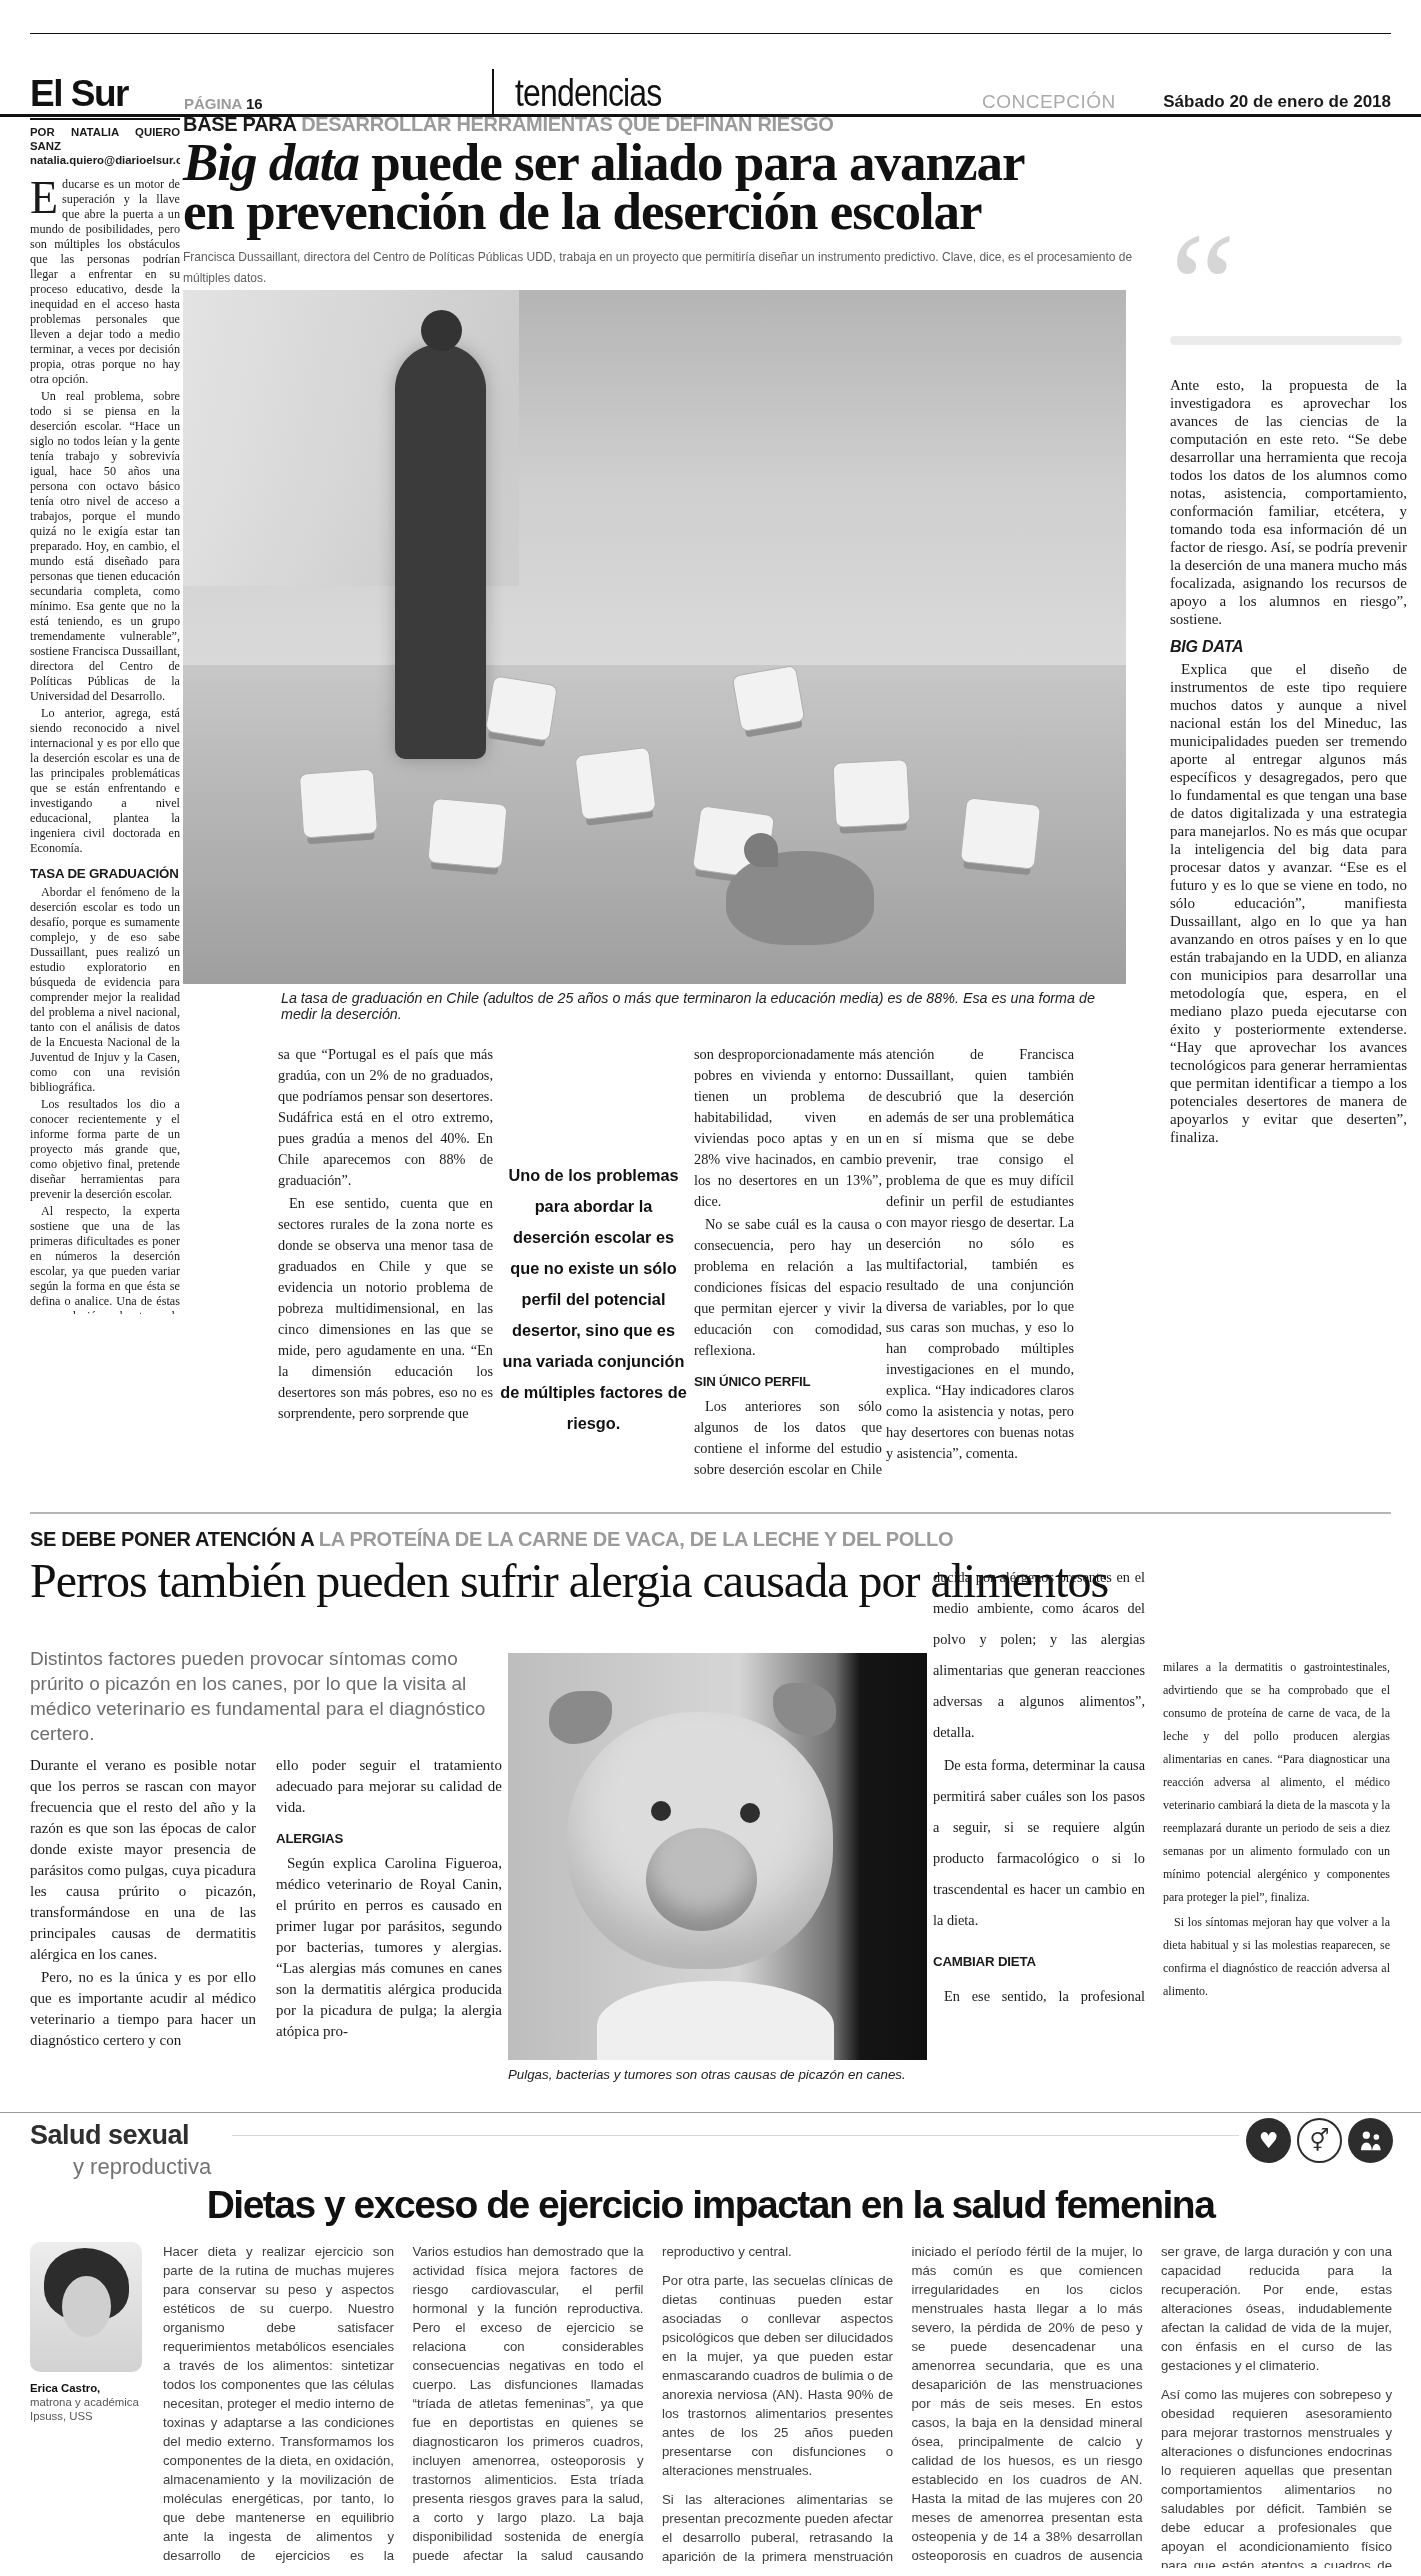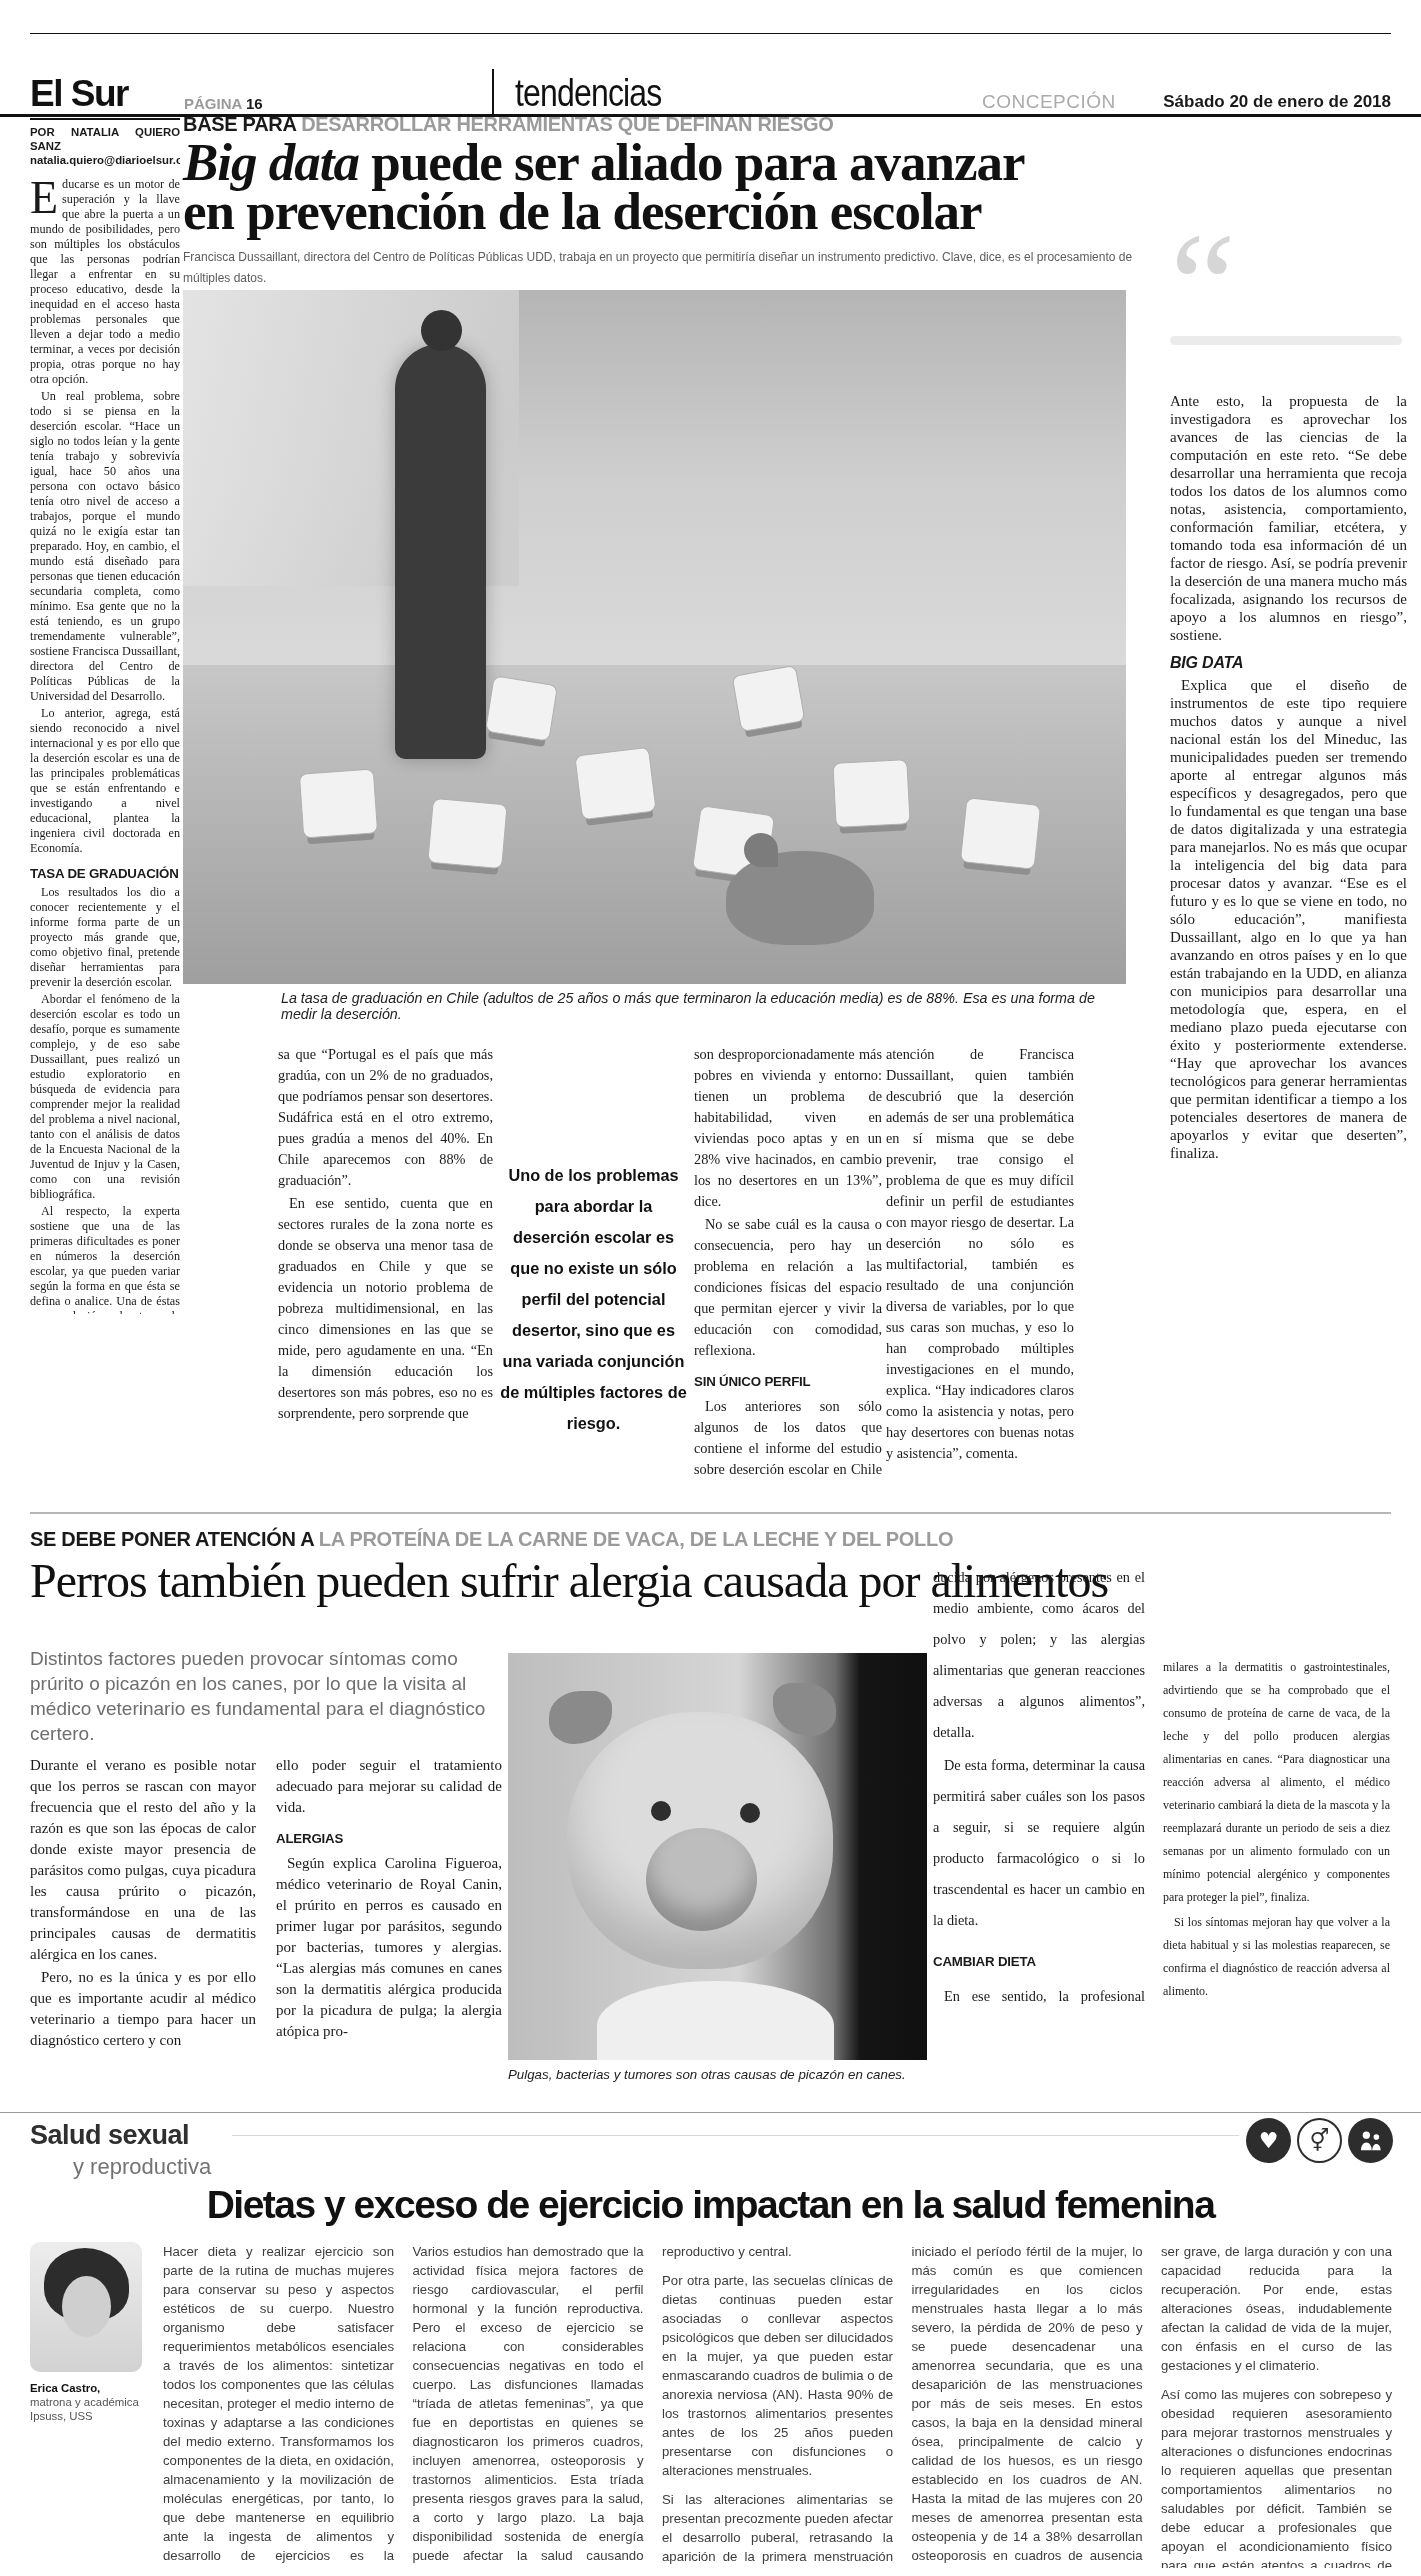--- a/index.html
+++ b/index.html
@@ -57,21 +57,21 @@
   .cols1{left:278px;top:1044px;width:849px;height:438px;display:flex;gap:4px;overflow:hidden;
          font-size:14.3px;line-height:21px;}
   .colA{width:215px;} .colC,.colD{width:188px;}
   .boxquote{width:193px;padding-top:116px;text-align:center;font-family:"Liberation Sans",sans-serif;
             font-weight:bold;font-size:16.3px;line-height:31px;color:#111;}
   .rail{left:1170px;top:245px;width:237px;}
   .quote-glyph{font-size:148px;line-height:.55;height:65px;color:#d6d6d6;letter-spacing:-6px;}
   .pullquote{font-family:"Liberation Sans",sans-serif;font-weight:bold;font-size:17px;
              line-height:24px;color:#111;margin-top:-28px;position:relative;}
   .graybar{height:9px;width:232px;background:#ebebeb;border-radius:5px;margin-top:26px;}
-  .railbody{margin-top:47px;height:847px;overflow:hidden;font-size:15px;line-height:18px;}
+  .railbody{margin-top:31px;height:847px;overflow:hidden;font-size:15px;line-height:18px;}
   .railbody .subhead{font-style:italic;font-size:16px;}
   .sep1{left:30px;right:30px;top:1512px;height:2px;background:#b5b5b5;}
   
   .kicker2{left:30px;top:1528px;}
   .headline2{left:30px;top:1553px;width:1367px;font-size:48px;letter-spacing:-1px;color:#111;}
   .intro2{left:30px;top:1646px;width:466px;font-family:"Liberation Sans",sans-serif;
           font-size:19px;line-height:25px;color:#6e6e6e;}
   .a2cols{left:30px;top:1755px;width:472px;height:353px;display:flex;gap:20px;overflow:hidden;
           font-size:15px;line-height:21px;}
   .a2cols>div{width:226px;}
@@ -134,22 +134,22 @@
 
   <div class="abs leftrail jtext">
     <div class="byline">
       <div>POR NATALIA QUIERO SANZ</div>
       <div>natalia.quiero@diarioelsur.cl</div>
     </div>
     <p class="noind"><span class="dropcap">E</span><span>ducarse es un motor de superación y la llave que abre la puerta a un mundo de posibilidades, pero son múltiples los obstáculos que las personas podrían llegar a enfrentar en su proceso educativo, desde la inequidad en el acceso hasta problemas personales que lleven a dejar todo a medio terminar, a veces por decisión propia, otras porque no hay otra opción.</span></p>
     <p>Un real problema, sobre todo si se piensa en la deserción escolar. “Hace un siglo no todos leían y la gente tenía trabajo y sobrevivía igual, hace 50 años una persona con octavo básico tenía otro nivel de acceso a trabajos, porque el mundo quizá no le exigía estar tan preparado. Hoy, en cambio, el mundo está diseñado para personas que tienen educación secundaria completa, como mínimo. Esa gente que no la está teniendo, es un grupo tremendamente vulnerable”, sostiene Francisca Dussaillant, directora del Centro de Políticas Públicas de la Universidad del Desarrollo.</p>
     <p>Lo anterior, agrega, está siendo reconocido a nivel internacional y es por ello que la deserción escolar es una de las principales problemáticas que se están enfrentando e investigando a nivel educacional, plantea la ingeniera civil doctorada en Economía.</p>
     <div class="subhead">TASA DE GRADUACIÓN</div>
+    <p>Abordar el fenómeno de la deserción escolar es todo un desafío, porque es sumamente complejo, y de eso sabe Dussaillant, pues realizó un estudio exploratorio en búsqueda de evidencia para comprender mejor la realidad del problema a nivel nacional, tanto con el análisis de datos de la Encuesta Nacional de la Juventud de Injuv y la Casen, como con una revisión bibliográfica.</p>
     <p>Los resultados los dio a conocer recientemente y el informe forma parte de un proyecto más grande que, como objetivo final, pretende diseñar herramientas para prevenir la deserción escolar.</p>
-    <p>Abordar el fenómeno de la deserción escolar es todo un desafío, porque es sumamente complejo, y de eso sabe Dussaillant, pues realizó un estudio exploratorio en búsqueda de evidencia para comprender mejor la realidad del problema a nivel nacional, tanto con el análisis de datos de la Encuesta Nacional de la Juventud de Injuv y la Casen, como con una revisión bibliográfica.</p>
     <p>Al respecto, la experta sostiene que una de las primeras dificultades es poner en números la deserción escolar, ya que pueden variar según la forma en que ésta se defina o analice. Una de éstas es en relación a las tasas de graduación, que se centra en la cantidad de personas de 25 años o más que tienen su educación media completa - en el caso de Chile.</p>
 
   </div>
 
   <div class="abs kicker">
     <span>BASE PARA </span><span class="gray">DESARROLLAR HERRAMIENTAS QUE DEFINAN RIESGO</span>
   </div>
   <h1 class="abs headline1" style="margin:0;font-weight:700;">
     <em>Big data</em><span> puede ser aliado para avanzar</span><br>
     <span>en prevención de la deserción escolar</span>

